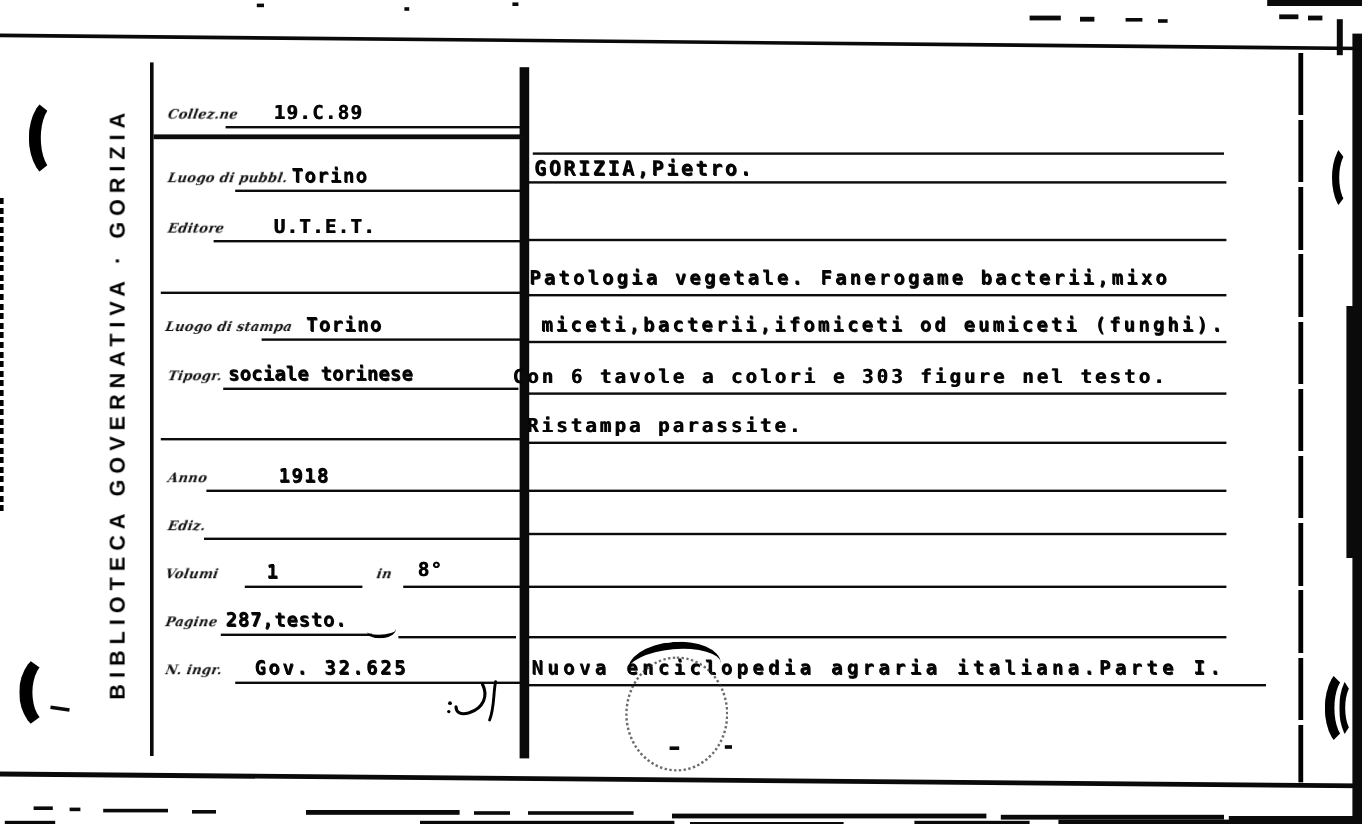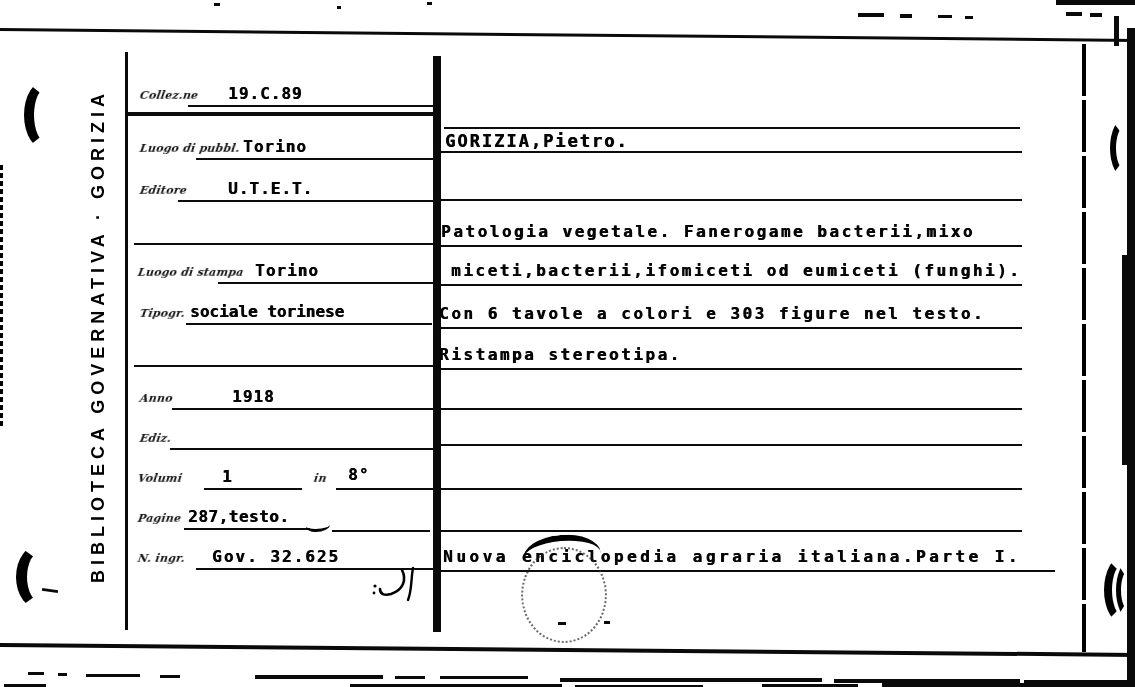--- a/index.html
+++ b/index.html
@@ -151,24 +151,24 @@
   <div class="line" style="left:438px;top:151px;width:584px;"></div>
 
   <div class="line" style="left:438px;top:199px;width:584px;"></div>
 
   <span class="typed body" style="left:441px;top:224px;">Patologia vegetale. Fanerogame bacterii,mixo</span>
   <div class="line" style="left:438px;top:245px;width:584px;"></div>
 
   <span class="typed body" style="left:439px;top:263px;margin-left:12px;">miceti,bacterii,ifomiceti od eumiceti (funghi).</span>
   <div class="line" style="left:438px;top:284px;width:584px;"></div>
 
-  <span class="typed body" style="left:439px;top:306px;text-align:right;">Con 6 tavole a colori e 303 figure nel testo.</span>
+  <span class="typed body" style="left:427px;top:306px;text-align:right;">Con 6 tavole a colori e 303 figure nel testo.</span>
   <div class="line" style="left:438px;top:327px;width:584px;"></div>
 
-  <span class="typed body" style="left:439px;top:347px;">Ristampa stereotipa.</span>
+  <span class="typed body" style="left:439px;top:347px;">Ristampa parassite.</span>
   <div class="line" style="left:438px;top:368px;width:584px;"></div>
 
   <div class="line" style="left:438px;top:408px;width:584px;"></div>
   <div class="line" style="left:438px;top:444px;width:584px;"></div>
   <div class="line" style="left:438px;top:488px;width:584px;"></div>
   <div class="line" style="left:438px;top:530px;width:584px;"></div>
 
   <span class="typed body" style="left:443px;top:549px;letter-spacing:3.5px;">Nuova enciclopedia agraria italiana.Parte I.</span>
   <div class="line" style="left:438px;top:570px;width:617px;"></div>
 

